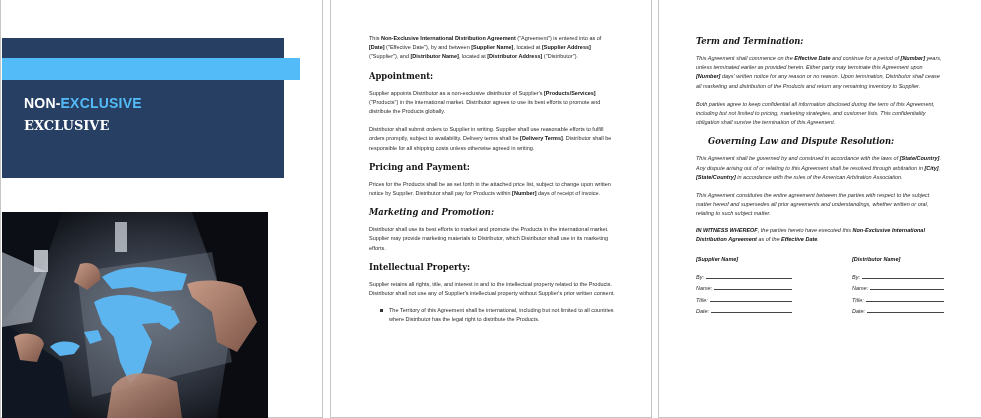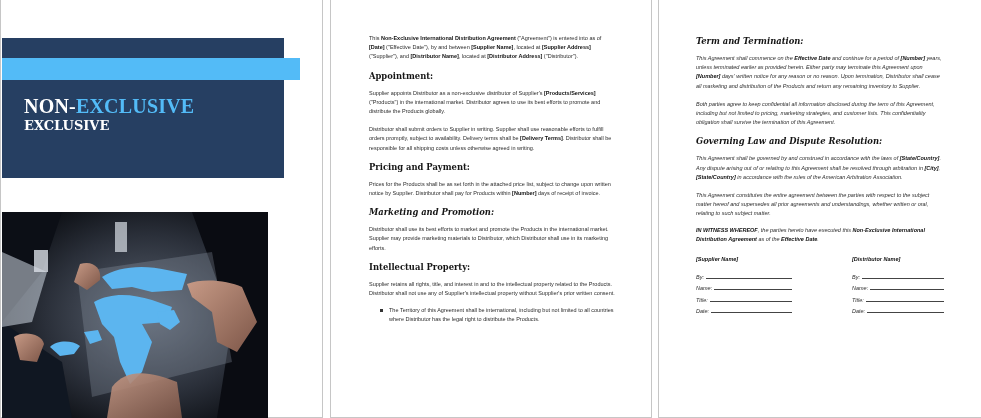--- a/index.html
+++ b/index.html
@@ -27,21 +27,21 @@
     }
     .cover-stripe {
       position: absolute; left: 1px; top: 58px; width: 298px; height: 22px;
       background: #53bbf7;
     }
     .cover-title {
       position: absolute; left: 23px; top: 96px; color: #ffffff;
       line-height: 1;
     }
     .cover-title .l1 {
-      font-family: Liberation Serif, serif; font-weight: bold; font-size: 20px;
+      font-family: Liberation Sans, sans-serif; font-weight: bold; font-size: 14px;
       letter-spacing: 0.2px; height: 19px; display: block;
     }
     .cover-title .l1 .accent { color: #53bbf7; }
     .cover-title .l2 {
       font-family: "Liberation Sans", sans-serif; font-size: 14.5px;
       display: block; margin-top: 4px; letter-spacing: -0.1px;
     }
     .cover-title .l3 {
       font-family: "DejaVu Serif", serif; font-weight: bold; font-size: 13px;
       display: block; margin-top: 4px;
@@ -179,21 +179,21 @@
   <div class="content">
     <h3 class="heading" style="margin-bottom:8px;">Term and Termination:</h3>
     <p class="para" style="margin-bottom:9px;">
       <span>This Agreement shall commence on the </span><b>Effective Date</b><span> and continue for a period of </span><b>[Number]</b><span> years, unless terminated earlier as provided herein. Either party may terminate this Agreement upon </span><b>[Number]</b><span> days' written notice for any reason or no reason. Upon termination, Distributor shall cease all marketing and distribution of the Products and return any remaining inventory to Supplier.</span>
     </p>
 
     <p class="para" style="margin-bottom:9px;">
       <span>Both parties agree to keep confidential all information disclosed during the term of this Agreement, including but not limited to pricing, marketing strategies, and customer lists. This confidentiality obligation shall survive the termination of this Agreement.</span>
     </p>
 
-    <h3 class="heading" style="margin-bottom:8px;">Governing Law and Dispute Resolution:</h3>
+    <h3 class="heading" style="margin-bottom:8px;margin-left:12px;">Governing Law and Dispute Resolution:</h3>
     <p class="para" style="margin-bottom:9px;">
       <span>This Agreement shall be governed by and construed in accordance with the laws of </span><b>[State/Country]</b><span>. Any dispute arising out of or relating to this Agreement shall be resolved through arbitration in </span><b>[City]</b><span>, </span><b>[State/Country]</b><span> in accordance with the rules of the American Arbitration Association.</span>
     </p>
 
     <p class="para" style="margin-bottom:7px;">
       <span>This Agreement constitutes the entire agreement between the parties with respect to the subject matter hereof and supersedes all prior agreements and understandings, whether written or oral, relating to such subject matter.</span>
     </p>
 
     <p class="para" style="margin-bottom:12px;">
       <b>IN WITNESS WHEREOF</b><span>, the parties hereto have executed this </span><b>Non-Exclusive International Distribution Agreement</b><span> as of the </span><b>Effective Date</b><span>.</span>

